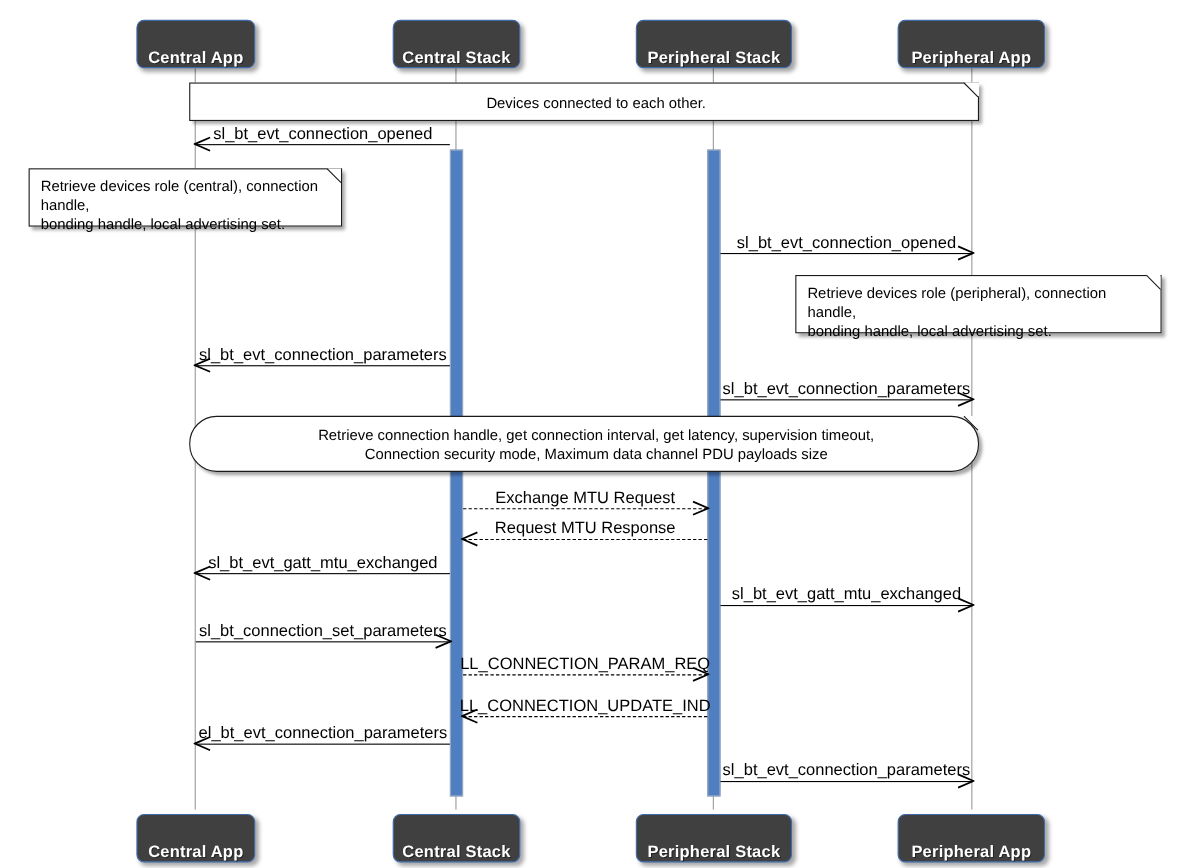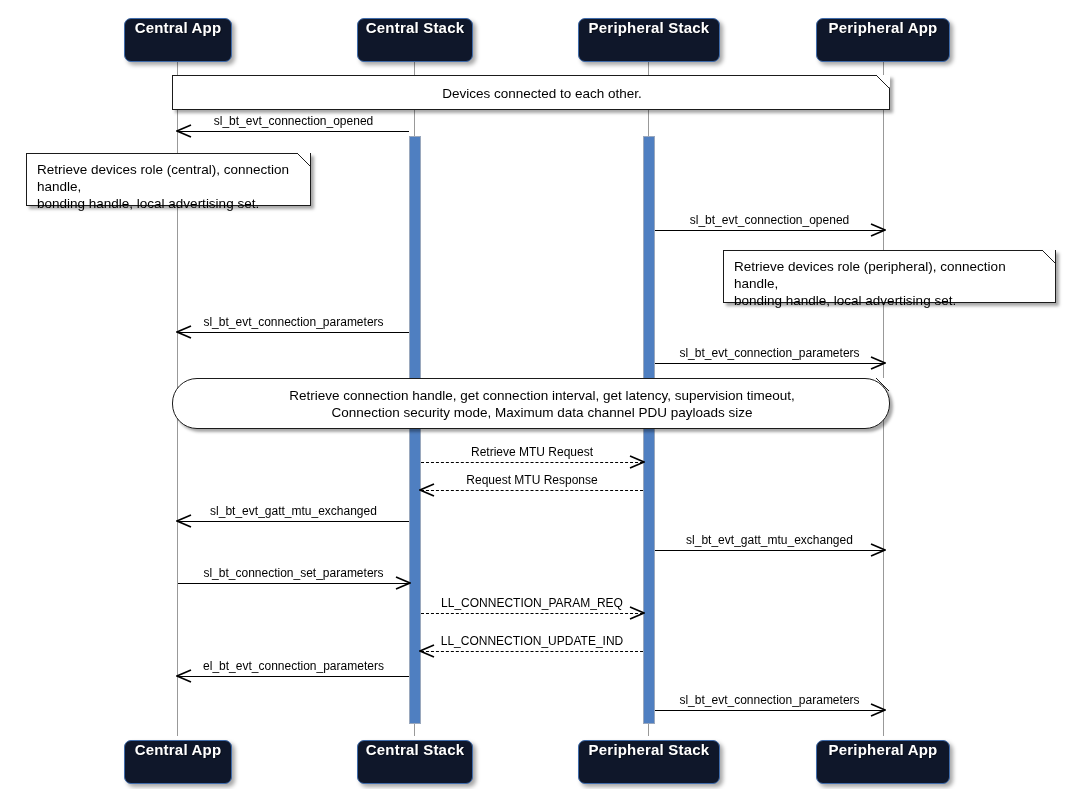--- a/index.html
+++ b/index.html
@@ -10,27 +10,27 @@
     overflow:hidden;
     position:relative;
   }
   #diagram{position:absolute;left:0;top:0;width:1085px;height:789px;}
 
   
   .actor{
     position:absolute;
     box-sizing:border-box;
     border-radius:7px;
-    background:#0f172a;
+    background:#404040;
     border:1px solid #3F6BAA;
     color:#ffffff;
     font-size:15px;
     font-weight:bold;
     display:flex;
-    align-items:flex-start;
+    align-items:flex-end;
     justify-content:center;
     letter-spacing:.2px;
     box-shadow:3px 3px 4px rgba(0,0,0,.35);
     text-shadow:1px 1px 0 rgba(0,0,0,.45);
     white-space:nowrap;
   }
 
   
   .lifeline{
     position:absolute;
@@ -74,21 +74,21 @@
   .msg .line{
     position:absolute;left:0;top:0;height:0;width:100%;
     border-top:1.4px solid #000000;
   }
   .msg.dashed .line{
     border-top:1.4px dashed #000000;
   }
   .msg .label{
     position:absolute;
     bottom:3px;
-    font-size:12px;
+    font-size:15px;
     color:#000;
     white-space:nowrap;
     line-height:15px;
   }
   .msg .label.l-center{left:50%;transform:translateX(-50%);}
   
   .ah-svg{position:absolute;top:-8px;}
 </style>
 </head>
 <body>
@@ -197,21 +197,21 @@
     </svg>
     <span class="txt">Retrieve connection handle, get connection interval, get latency, supervision timeout,
 Connection security mode, Maximum data channel PDU payloads size</span>
   </div>
 
   <div class="msg dashed" style="left:421px; top:462px; width:222px;">
     <span class="line"></span>
     <svg class="ah-svg" style="right:-2px;left:auto;" width="16" height="16">
       <polyline points="1,2 15,8 1,14" stroke="#000" stroke-width="1.6" fill="none"></polyline>
     </svg>
-    <span class="label l-center">Retrieve MTU Request</span>
+    <span class="label l-center">Exchange MTU Request</span>
   </div>
 
   <div class="msg dashed" style="left:421px; top:490px; width:222px;">
     <span class="line"></span>
     <svg class="ah-svg" style="left:-2px;" width="16" height="16">
       <polyline points="15,2 1,8 15,14" stroke="#000" stroke-width="1.6" fill="none"></polyline>
     </svg>
     <span class="label l-center">Request MTU Response</span>
   </div>
 

